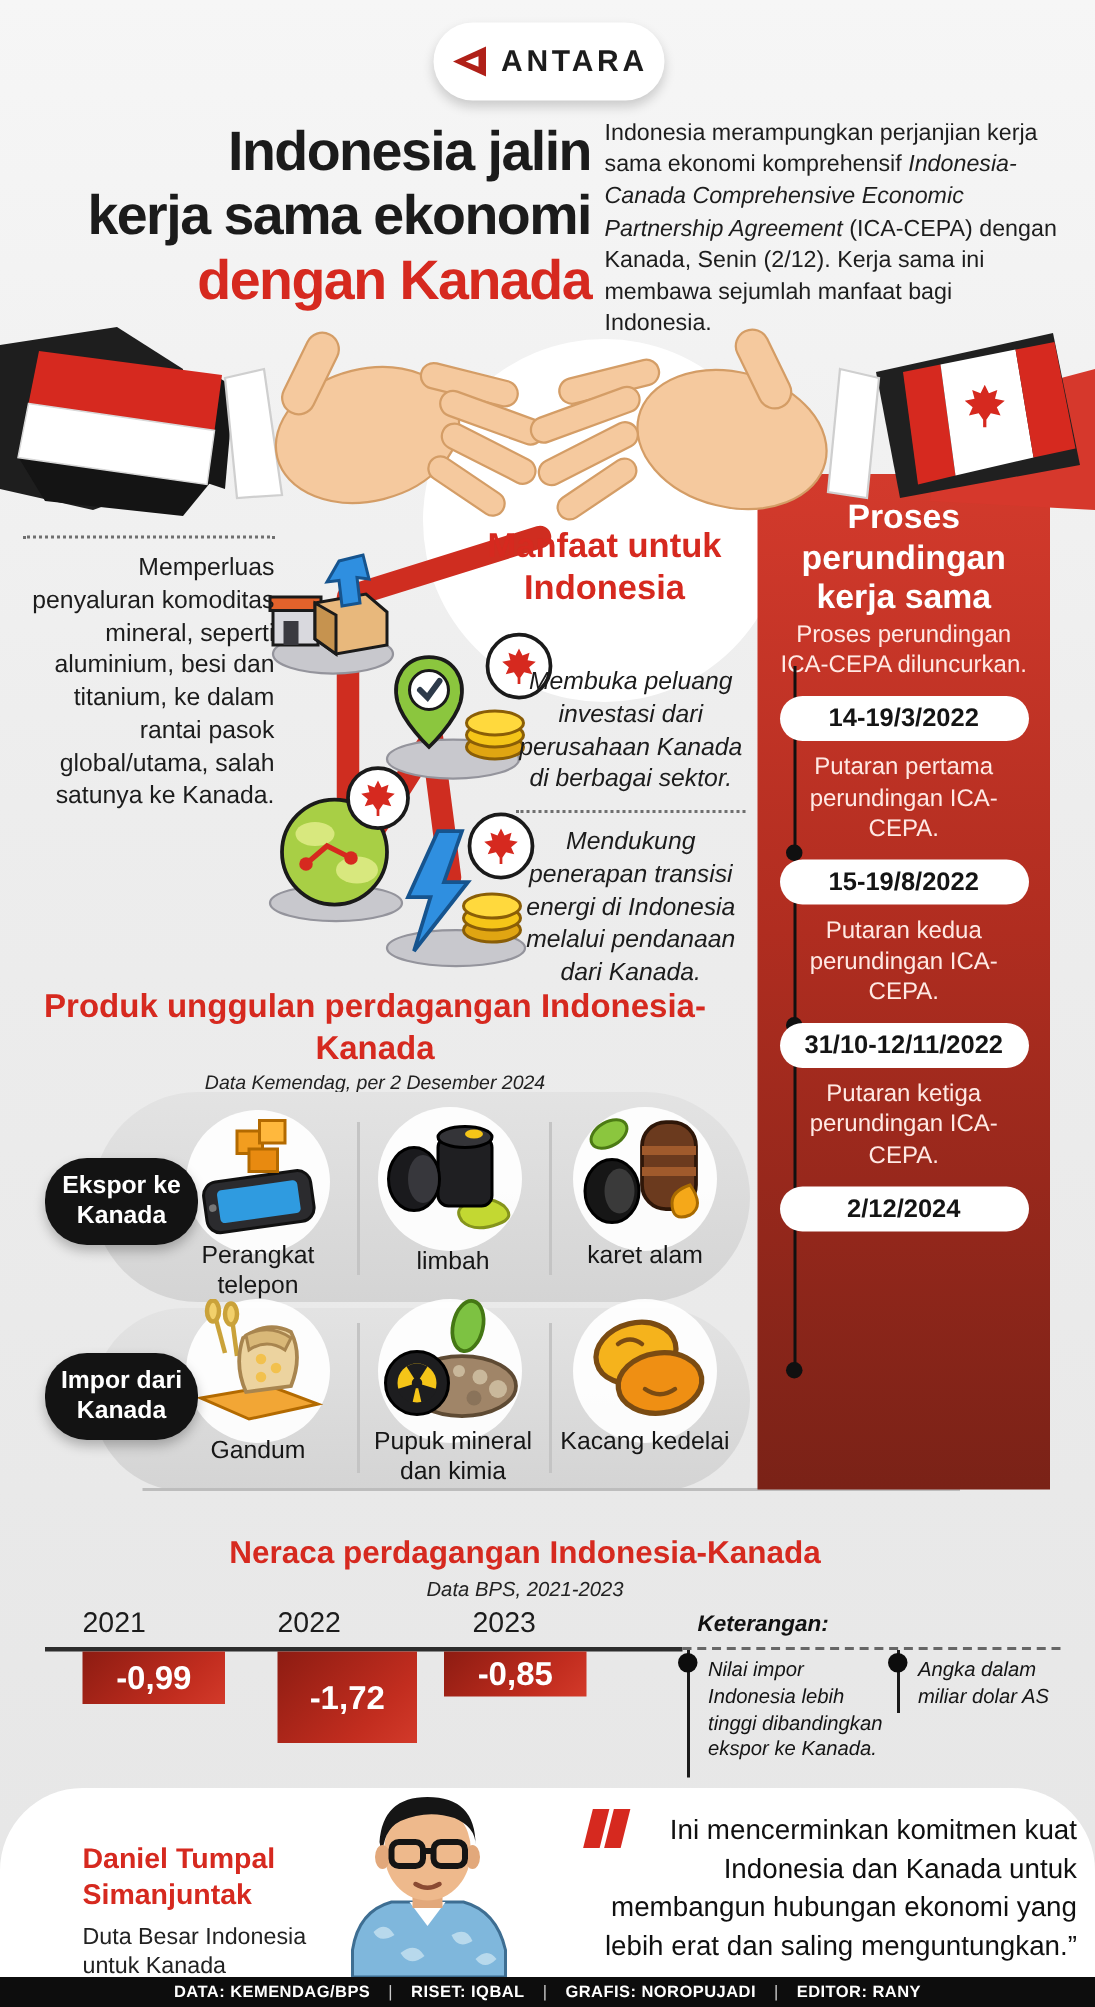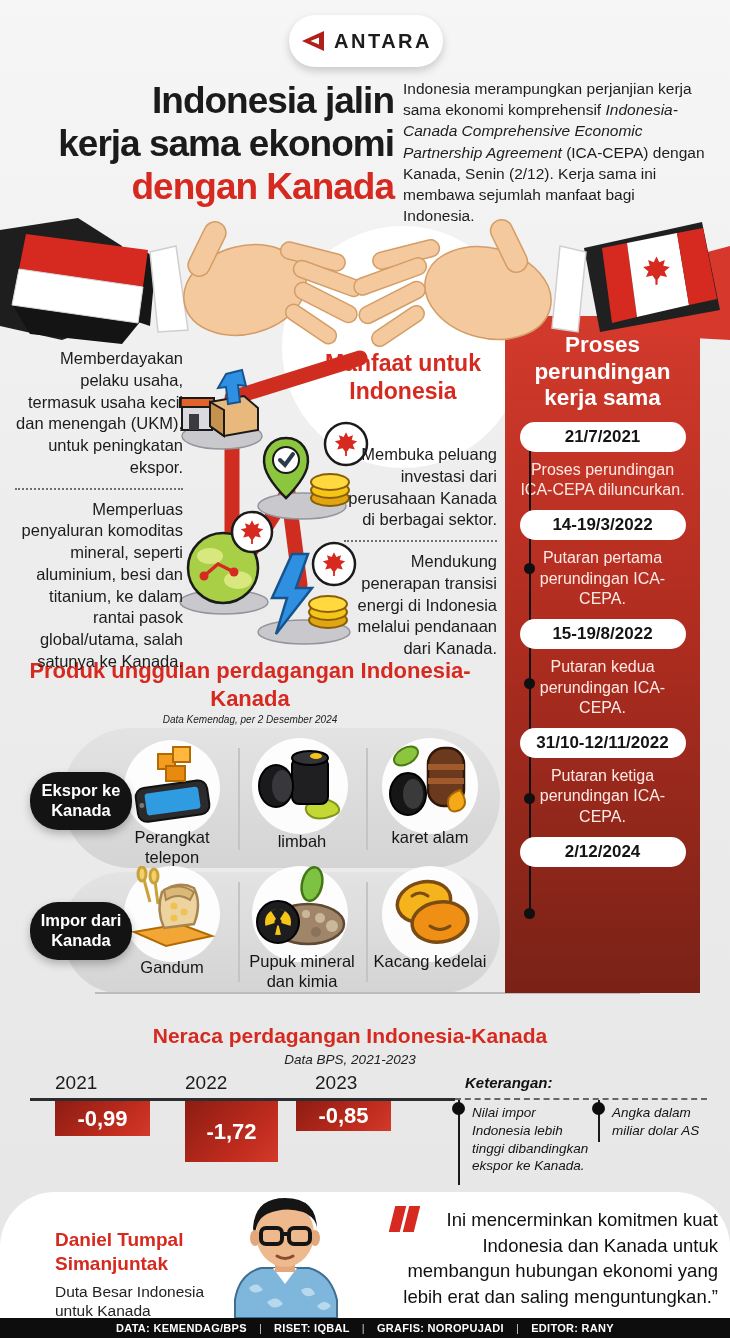--- a/index.html
+++ b/index.html
@@ -16,35 +16,35 @@
   .title-block{left:12px;top:80px;width:382px;text-align:right;color:#1b1b1b;
      font-weight:bold;font-size:37px;line-height:1.16;letter-spacing:-1px;}
   .title-red{color:#d6291f;}
   .intro{left:403px;top:78px;width:302px;font-size:15.5px;line-height:1.37;color:#1d1d1d;}
   .intro i{font-style:italic;}
   
   .benefit-circle{left:282px;top:226px;width:242px;height:242px;border-radius:50%;background:#fff;z-index:1;}
   .benefit-title{left:300px;top:349px;width:206px;text-align:center;color:#d6291f;
      font-weight:bold;font-size:23px;line-height:1.22;z-index:5;}
   .bene-left{left:15px;top:348px;width:168px;text-align:right;font-size:16.5px;line-height:1.32;color:#1c1c1c;z-index:5;}
-  .bene-right{left:344px;top:444px;width:153px;text-align:right;font-size:16.5px;line-height:1.32;color:#1c1c1c;z-index:5;}
+  .bene-right{left:344px;top:444px;width:153px;text-align:center;font-size:16.5px;line-height:1.32;color:#1c1c1c;z-index:5;font-style:italic;}
   .dotsep{border-top:2px dotted #6f6f6f;margin:9px 0;}
   
   .sidebar{left:505px;top:316px;width:195px;height:677px;z-index:2;overflow:hidden;
      background:linear-gradient(180deg,#d33a2c 0%,#b02d20 45%,#7a2217 100%);
      padding:12px 0 0 0;box-sizing:border-box;}
   .tl-title{color:#fff;font-weight:bold;font-size:22.5px;line-height:1.18;text-align:center;margin:4px 8px 2px;}
   .tl-line{position:absolute;left:24px;top:128px;width:2px;height:470px;background:#101010;}
   .tl-dot{position:absolute;left:19px;width:11px;height:11px;border-radius:50%;background:#101010;}
   .tl-pill{position:relative;width:max-content;min-width:138px;margin:10px auto 8px;padding:5px 14px;
      background:#fff;border-radius:18px;text-align:center;font-weight:bold;font-size:17px;color:#141414;z-index:3;}
   .tl-desc{color:#ffe9e4;font-size:16px;line-height:1.27;text-align:center;margin:0 14px 6px;}
   
   .prod-heading{left:10px;top:657px;width:480px;text-align:center;color:#d6291f;font-weight:bold;font-size:22px;line-height:1.25;}
-  .prod-source{left:10px;top:714px;width:480px;text-align:center;font-style:italic;font-size:10px;color:#222;}
+  .prod-source{left:10px;top:714px;width:480px;text-align:center;font-style:italic;font-size:13px;color:#222;}
   .prod-band{background:linear-gradient(180deg,#e3e3e3,#d4d4d4);border-radius:70px;z-index:0;}
   .badge-pill{background:#131313;color:#fff;border-radius:28px;display:flex;align-items:center;justify-content:center;
      text-align:center;font-weight:bold;font-size:16.5px;line-height:1.2;z-index:4;box-shadow:0 4px 8px rgba(0,0,0,.25);}
   .prod-circle{background:rgba(255,255,255,.92);border-radius:50%;width:96px;height:96px;z-index:1;}
   .prod-label{width:120px;text-align:center;font-size:16.5px;line-height:1.2;color:#161616;z-index:3;}
   .vsep{width:2px;background:#c4c4c4;z-index:1;}
   .divider{left:95px;top:992px;width:545px;height:2px;background:#bdbdbd;}
   
   .chart-heading{left:30px;top:1024px;width:640px;text-align:center;color:#d6291f;font-weight:bold;font-size:21px;}
   .chart-source{left:30px;top:1052px;width:640px;text-align:center;font-style:italic;font-size:13.5px;color:#222;}
@@ -191,38 +191,36 @@
       </g>
       <g transform="translate(70,4)">
         <circle cx="10" cy="10" r="21" fill="#ffffff" stroke="#1a1a1a" stroke-width="2.5"></circle>
         <path transform="translate(-3,-3) scale(1.3)" fill="#d6291f" d="M10 1 L11.8 4.6 L15.4 3.2 L14.4 7 L18.6 7.8 L15.2 10.6 L16.8 14.2 L12.6 13.2 L10 17 L7.4 13.2 L3.2 14.2 L4.8 10.6 L1.4 7.8 L5.6 7 L4.6 3.2 L8.2 4.6 Z M9.3 16 h1.4 v3.2 h-1.4 Z"></path>
       </g>
     </g>
   </svg>
 
   <div class="abs benefit-title">Manfaat untuk Indonesia</div>
   <div class="abs bene-left">
-    <div>Memberdayakan pelaku usaha, termasuk usaha kecil dan menengah (UKM), untuk peningkatan ekspor.</div>
     <div class="dotsep"></div>
     <div>Memperluas penyaluran komoditas mineral, seperti aluminium, besi dan titanium, ke dalam rantai pasok global/utama, salah satunya ke Kanada.</div>
   </div>
   <div class="abs bene-right">
     <div>Membuka peluang investasi dari perusahaan Kanada di berbagai sektor.</div>
     <div class="dotsep"></div>
     <div>Mendukung penerapan transisi energi di Indonesia melalui pendanaan dari Kanada.</div>
   </div>
 
   <div class="abs sidebar">
     <div class="tl-title">Proses perundingan kerja sama</div>
     <div class="tl-line"></div>
     <div class="tl-dot" style="top:247px;"></div>
     <div class="tl-dot" style="top:362px;"></div>
     <div class="tl-dot" style="top:477px;"></div>
     <div class="tl-dot" style="top:592px;"></div>
-    <div class="tl-pill">21/7/2021</div>
     <div class="tl-desc">Proses perundingan ICA-CEPA diluncurkan.</div>
     <div class="tl-pill">14-19/3/2022</div>
     <div class="tl-desc">Putaran pertama perundingan ICA-CEPA.</div>
     <div class="tl-pill">15-19/8/2022</div>
     <div class="tl-desc">Putaran kedua perundingan ICA-CEPA.</div>
     <div class="tl-pill">31/10-12/11/2022</div>
     <div class="tl-desc">Putaran ketiga perundingan ICA-CEPA.</div>
     <div class="tl-pill">2/12/2024</div>
   </div>
 

